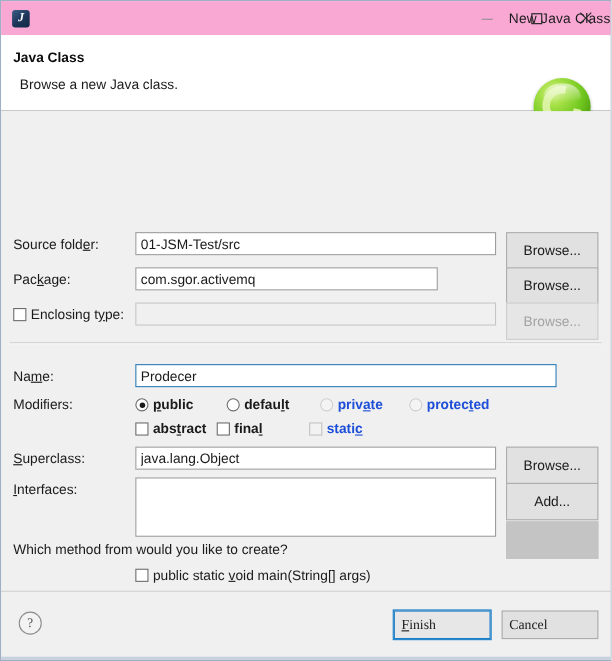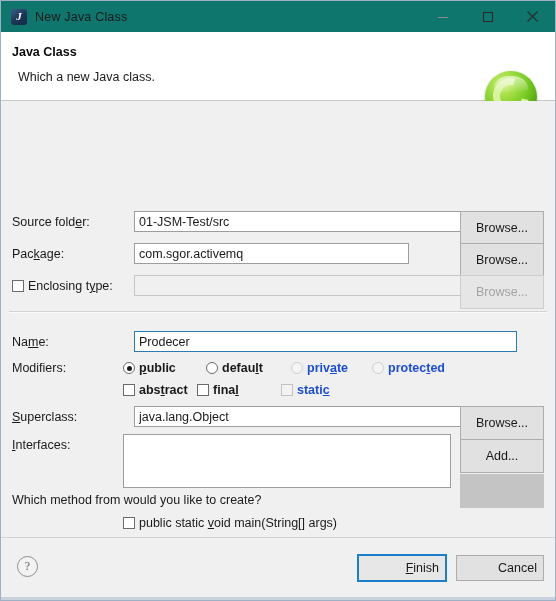--- a/index.html
+++ b/index.html
@@ -13,23 +13,24 @@
   .dialog{
     position:relative;width:556px;height:601px;
     box-sizing:border-box;
     border:1px solid #a0b0c4;
     background:#f0f0f0;
     display:flex;flex-direction:column;
   }
 
   
   .titlebar{
-    height:31px;min-height:31px;background:#0f766e;
+    height:31px;min-height:31px;background:#f9a8d4;
     display:flex;align-items:center;
     position:relative;
+    justify-content:space-between;
   }
   .tb-icon{
     width:16px;height:16px;margin-left:10px;margin-right:8px;
     border-radius:3px;
     background:linear-gradient(145deg,#3b5c86 0%,#1d3557 55%,#122844 100%);
     position:relative;flex:0 0 auto;
   }
   .tb-icon:after{
     content:"J";position:absolute;left:0;right:0;top:-1px;
     text-align:center;color:#fff;font-size:11px;font-style:italic;
@@ -88,21 +89,20 @@
   }
   u{text-decoration:underline;text-underline-offset:1px;}
 
   .fld{
     position:absolute;top:0;height:21px;box-sizing:border-box;
     border:1px solid #9d9d9d;background:#ffffff;
     font-size:12.5px;color:#1a1a1a;
     padding:0 0 0 4px;line-height:19px;
     font-family:"Liberation Sans","DejaVu Sans",sans-serif;
     outline:none;
-    margin-left:11px;
   }
   .fld.focus{border:1px solid #2a7ab5;box-shadow:inset 0 0 0 1px #ffffff;}
   .fld.disabled{background:#f0f0f0;border-color:#c6c6c6;color:#9a9a9a;}
 
   .btn{
     position:absolute;box-sizing:border-box;height:22px;
     border:1px solid #adadad;background:#e1e1e1;
     font-size:12.5px;color:#1a1a1a;
     display:flex;align-items:center;justify-content:center;
     font-family:"Liberation Sans","DejaVu Sans",sans-serif;
@@ -156,22 +156,22 @@
   .help{
     position:absolute;left:16px;top:18px;width:19px;height:19px;
     border-radius:50%;border:1px solid #8d8d8d;color:#555;
     font-size:12px;display:flex;align-items:center;justify-content:center;
     background:#f3f3f3;font-family:"Liberation Serif",serif;
   }
   .fbtn{
     position:absolute;top:17px;height:26px;box-sizing:border-box;
     border:1px solid #adadad;background:#e1e1e1;
     font-size:12.5px;color:#1a1a1a;
-    display:flex;align-items:center;justify-content:flex-end;
-    font-family:Liberation Sans, sans-serif;
+    display:flex;align-items:center;justify-content:flex-start;
+    font-family:Liberation Serif, serif;
   }
   .fbtn.default{
     border:1px solid #1a7ec8;
     box-shadow:0 0 0 1px #1a7ec8;
     background:#e7e7e7;
   }
   .bottomline{position:absolute;left:0;right:0;bottom:0;height:3px;background:#c8d2de;}
 </style>
 </head>
 <body>
@@ -196,21 +196,21 @@
         <svg width="13" height="13" viewBox="0 0 13 13">
             <line x1="1.5" y1="1.5" x2="11.5" y2="11.5" stroke="#2b2b2b" stroke-width="1.1"></line>
             <line x1="11.5" y1="1.5" x2="1.5" y2="11.5" stroke="#2b2b2b" stroke-width="1.1"></line>
           </svg>
       </div>
     </div>
   </div>
 
   <div class="header">
     <div class="hdr-title">Java Class</div>
-    <div class="hdr-desc">Which a new Java class.</div>
+    <div class="hdr-desc">Browse a new Java class.</div>
     <div class="hdr-logo"></div>
   </div>
 
   <div class="body">
 
     <div class="row" style="top:110px">
       <div class="lbl">Source fold<u>e</u>r:</div>
       <input class="fld" style="left: 122px; width: 328px;" readonly="" value="01-JSM-Test/src">
       <button class="btn" style="left:459px;width:84px">Browse...</button>
     </div>

